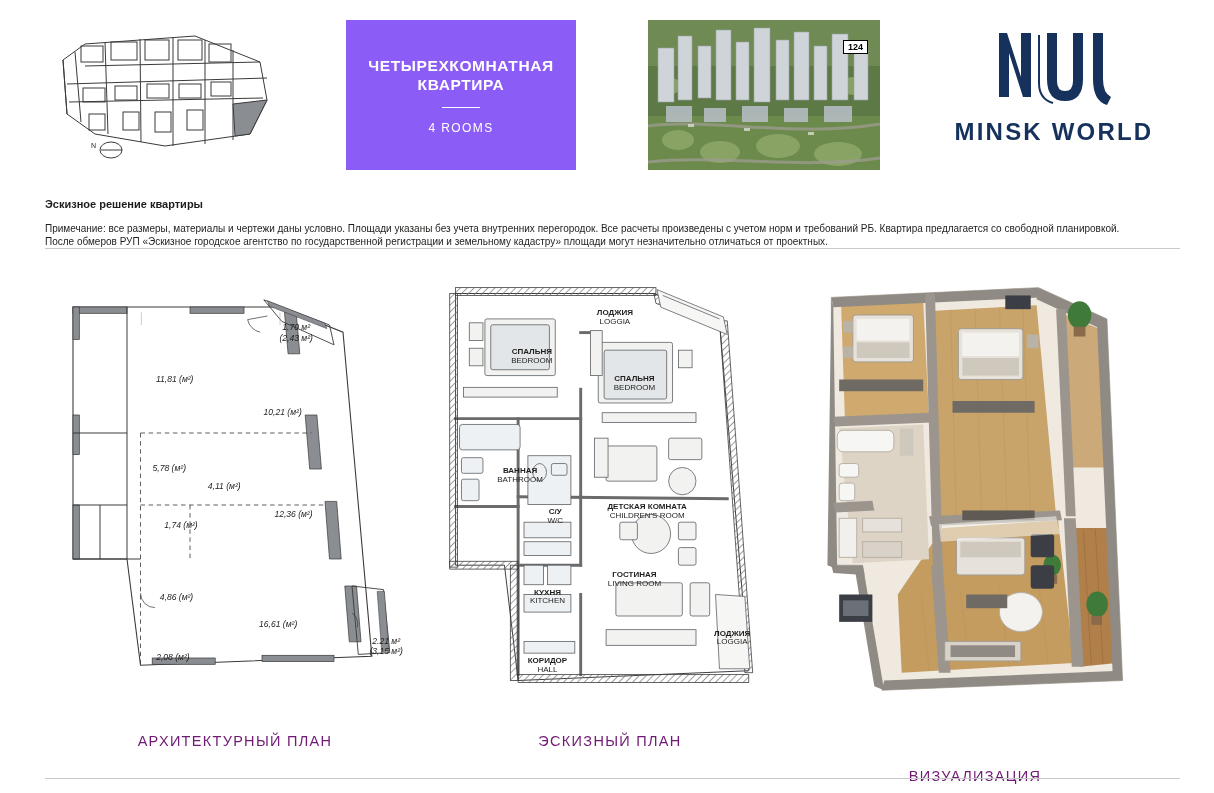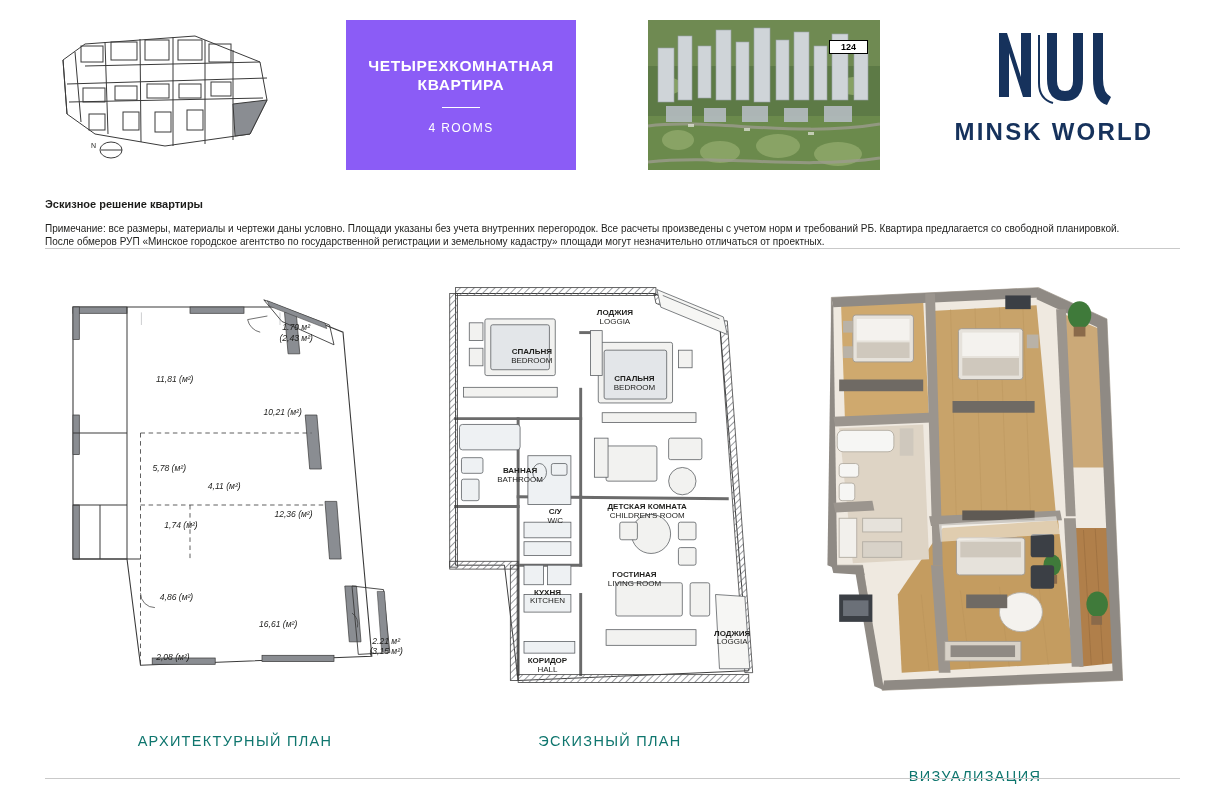--- a/index.html
+++ b/index.html
@@ -33,21 +33,21 @@
   .title-block .t-en { font-size: 12px; letter-spacing: 1.4px; font-weight: normal; }
 
   .aerial {
     position: absolute; left: 648px; top: 20px; width: 232px; height: 150px;
     overflow: hidden; background: #4c5f3a;
   }
   .aerial svg { display: block; }
   .aerial .house-num {
     position: absolute; right: 12px; top: 20px;
     background: #ffffff; border: 1px solid #000; color: #000;
-    font-size: 9px; font-weight: bold; padding: 1px 11px; line-height: 10px;
+    font-size: 9px; font-weight: bold; padding: 1px 4px; line-height: 10px;
   }
 
   .brand { position: absolute; right: 40px; top: 26px; width: 240px; text-align: center; }
   .brand .logo { height: 86px; display: flex; align-items: center; justify-content: center; }
   .brand .brand-name {
     font-size: 24px; letter-spacing: 2.2px; color: #16325c; font-weight: bold; margin-top: 6px;
   }
 
   
   .notes { position: absolute; left: 45px; top: 198px; width: 1135px; }
@@ -57,21 +57,21 @@
   .rule-bottom { position: absolute; left: 45px; top: 778px; width: 1135px; height: 1px; background: #c9c9c9; }
 
   
   .panel { position: absolute; top: 272px; height: 430px; }
   .panel-arch { left: 55px; width: 360px; font-style: italic; }
   .panel-sketch { left: 430px; width: 360px; }
   .panel-vis { left: 810px; width: 330px; }
 
   .caption {
     position: absolute; top: 733px; font-size: 14.5px; letter-spacing: 1.3px;
-    color: #0f766e; text-align: center; text-transform: uppercase;
+    color: #701a75; text-align: center; text-transform: uppercase;
   }
   .cap-arch { left: 55px; width: 360px; }
   .cap-sketch { left: 430px; width: 360px; }
   .cap-vis { left: 810px; width: 330px; margin-top: 35px; }
 
   svg text { font-family: "Liberation Sans", sans-serif; }
 </style>
 </head>
 <body>
 
@@ -182,21 +182,21 @@
           </g>
         </svg>
       </div>
       <div class="brand-name">MINSK WORLD</div>
     </div>
   </div>
 
   <div class="notes">
     <div class="n-title">Эскизное решение квартиры</div>
     <div class="n-body">Примечание: все размеры, материалы и чертежи даны условно. Площади указаны без учета внутренних перегородок. Все расчеты произведены с учетом норм и требований РБ. Квартира предлагается со свободной планировкой.</div>
-    <div class="n-body">После обмеров РУП «Минское городское агентство по государственной регистрации и земельному кадастру» площади могут незначительно отличаться от проектных.</div>
+    <div class="n-body">После обмеров РУП «Эскизное городское агентство по государственной регистрации и земельному кадастру» площади могут незначительно отличаться от проектных.</div>
   </div>
   <div class="rule-top"></div>
 
   <div class="panel panel-arch">
     <svg width="360" height="430" viewBox="0 0 400 440">
 
       <g stroke="#3a3a3a" stroke-width="1.2" fill="none">
         <path d="M20 20 L250 20 L320 48 L352 408 L95 418 L80 300 L20 300 Z"></path>
       </g>
 

